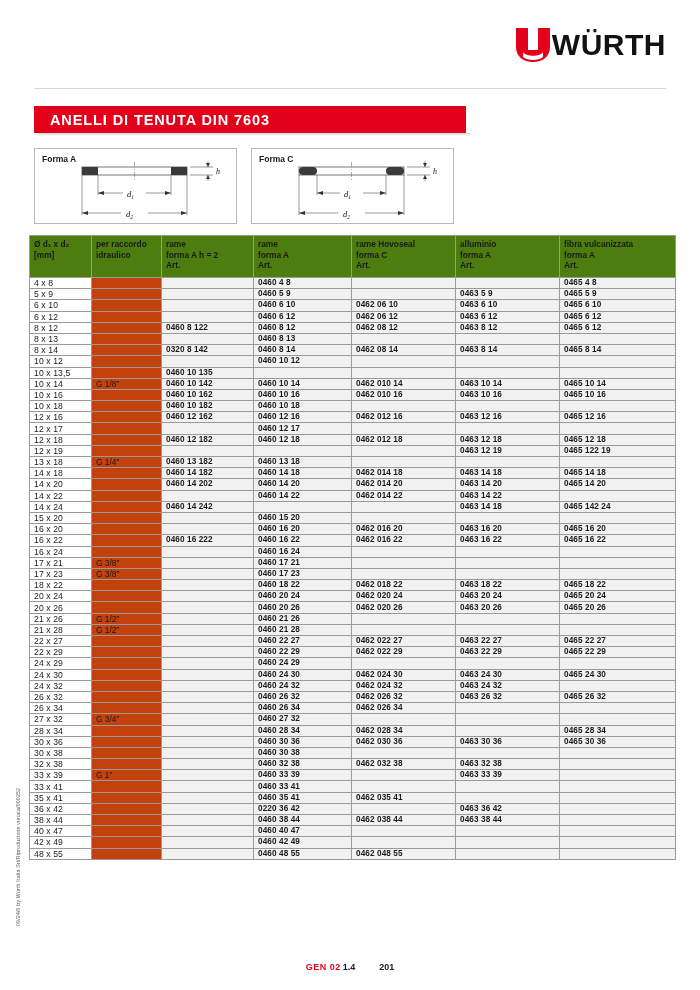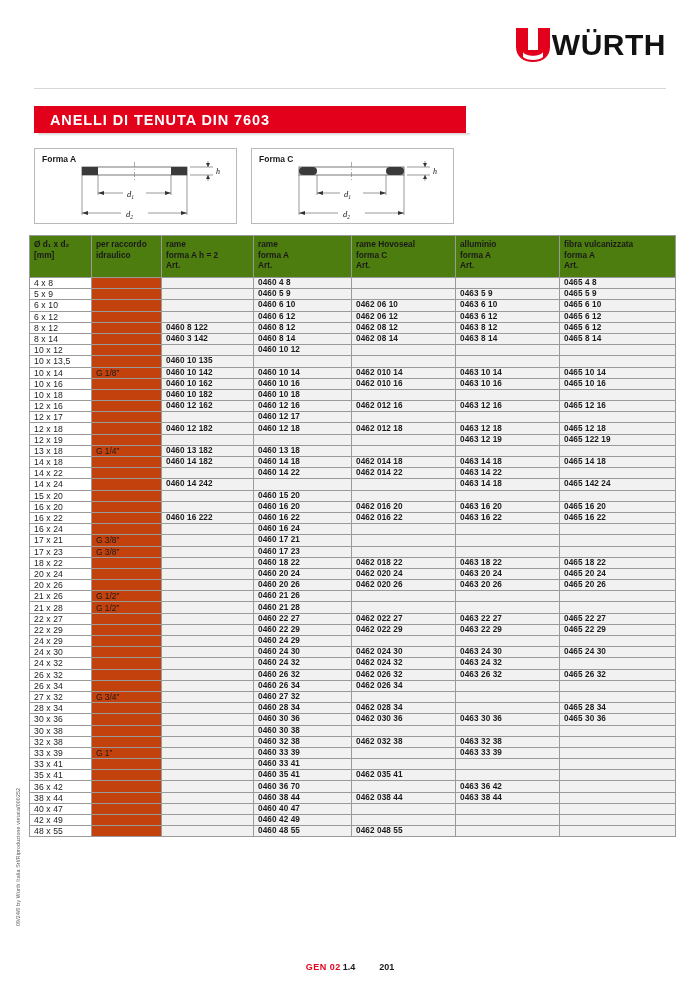--- a/index.html
+++ b/index.html
@@ -301,23 +301,32 @@
         <tr>
           <td class="dim">8 x 12</td>
           <td class="thread"></td>
           <td class="art">0460 8 122</td>
           <td class="art">0460 8 12</td>
           <td class="art">0462 08 12</td>
           <td class="art">0463 8 12</td>
           <td class="art">0465 6 12</td>
         </tr>
         <tr>
+          <td class="dim">8 x 13</td>
+          <td class="thread"></td>
+          <td class="art"></td>
+          <td class="art">0460 8 13</td>
+          <td class="art"></td>
+          <td class="art"></td>
+          <td class="art"></td>
+        </tr>
+        <tr>
           <td class="dim">8 x 14</td>
           <td class="thread"></td>
-          <td class="art">0460 3 142</td>
+          <td class="art">0320 8 142</td>
           <td class="art">0460 8 14</td>
           <td class="art">0462 08 14</td>
           <td class="art">0463 8 14</td>
           <td class="art">0465 8 14</td>
         </tr>
         <tr>
           <td class="dim">10 x 12</td>
           <td class="thread"></td>
           <td class="art"></td>
           <td class="art">0460 10 12</td>
@@ -409,20 +418,29 @@
         <tr>
           <td class="dim">14 x 18</td>
           <td class="thread"></td>
           <td class="art">0460 14 182</td>
           <td class="art">0460 14 18</td>
           <td class="art">0462 014 18</td>
           <td class="art">0463 14 18</td>
           <td class="art">0465 14 18</td>
         </tr>
         <tr>
+          <td class="dim">14 x 20</td>
+          <td class="thread"></td>
+          <td class="art">0460 14 202</td>
+          <td class="art">0460 14 20</td>
+          <td class="art">0462 014 20</td>
+          <td class="art">0463 14 20</td>
+          <td class="art">0465 14 20</td>
+        </tr>
+        <tr>
           <td class="dim">14 x 22</td>
           <td class="thread"></td>
           <td class="art"></td>
           <td class="art">0460 14 22</td>
           <td class="art">0462 014 22</td>
           <td class="art">0463 14 22</td>
           <td class="art"></td>
         </tr>
         <tr>
           <td class="dim">14 x 24</td>
@@ -664,21 +682,21 @@
           <td class="art"></td>
           <td class="art">0460 35 41</td>
           <td class="art">0462 035 41</td>
           <td class="art"></td>
           <td class="art"></td>
         </tr>
         <tr>
           <td class="dim">36 x 42</td>
           <td class="thread"></td>
           <td class="art"></td>
-          <td class="art">0460 36 70</td>
+          <td class="art">0220 36 42</td>
           <td class="art"></td>
           <td class="art">0463 36 42</td>
           <td class="art"></td>
         </tr>
         <tr>
           <td class="dim">38 x 44</td>
           <td class="thread"></td>
           <td class="art"></td>
           <td class="art">0460 38 44</td>
           <td class="art">0462 038 44</td>

